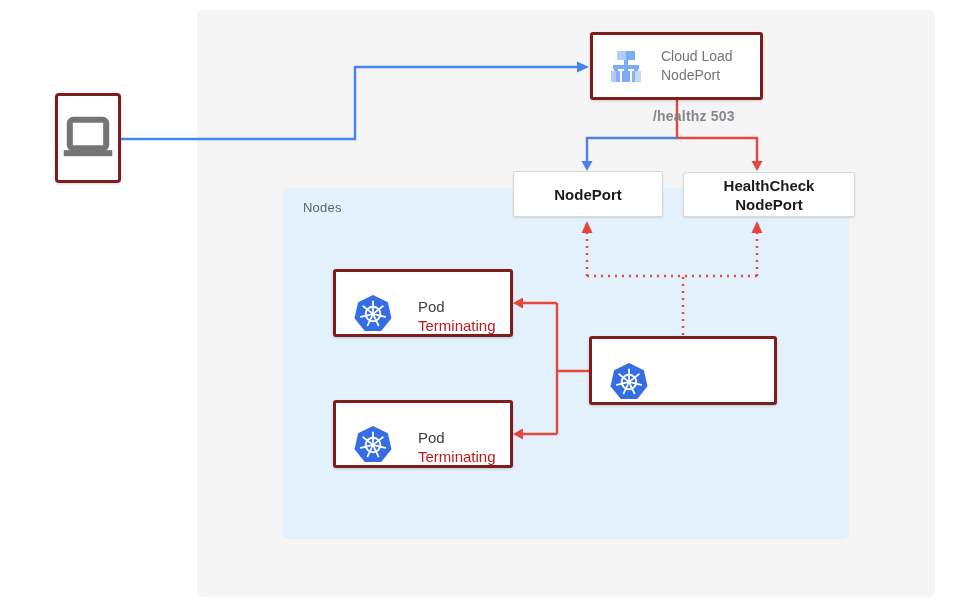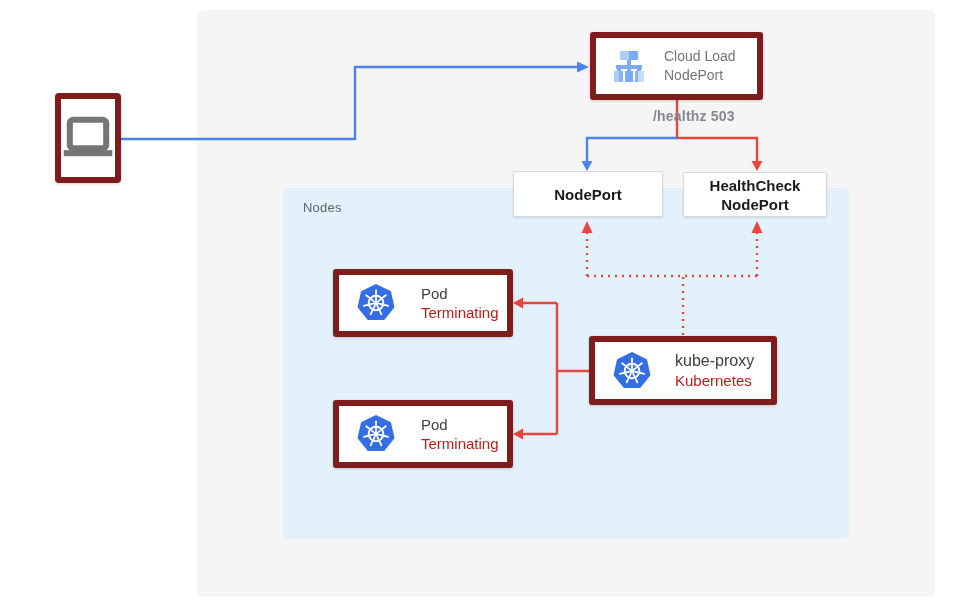--- a/index.html
+++ b/index.html
@@ -27,21 +27,21 @@
   }
   svg.connectors{
     position:absolute;left:0;top:0;z-index:2;pointer-events:none;
   }
   .connectors .line-blue{stroke:var(--traffic-blue);stroke-width:2.4;fill:none;}
   .connectors .line-red{stroke:var(--health-red);stroke-width:2.4;fill:none;}
   .connectors .dotted{stroke-dasharray:2 5;}
   .connectors .fill-blue{fill:var(--traffic-blue);stroke:none;}
   .connectors .fill-red{fill:var(--health-red);stroke:none;}
   .card{
-    position:absolute;background:#fff;border:6px solid #7f1d1d;border-radius:3px;
+    position:absolute;background:#fff;border:3px solid #7f1d1d;border-radius:3px;
     box-shadow:0 1px 3px rgba(0,0,0,.18);z-index:3;box-sizing:border-box;
   }
   .laptop-card{
     left:55px;top:93px;width:66px;height:90px;border-radius:4px;
     display:flex;align-items:center;justify-content:center;
   }
   .clb-card{
     left:590px;top:32px;width:173px;height:68px;
     display:flex;align-items:center;padding-left:13px;gap:15px;
   }
@@ -50,22 +50,22 @@
     position:absolute;left:653px;top:108px;font-size:14px;font-weight:bold;
     color:#84888d;z-index:3;letter-spacing:.2px;
   }
   .port-box{
     position:absolute;background:#fff;border:1px solid #d9d9d9;border-radius:2px;
     box-shadow:0 1px 2px rgba(0,0,0,.12);z-index:3;box-sizing:border-box;
     display:flex;flex-direction:column;align-items:center;justify-content:center;
     font-weight:bold;font-size:15px;color:#1b1b1b;text-align:center;line-height:19px;
   }
   .nodeport-box{left:513px;top:171px;width:150px;height:46px;}
-  .healthcheck-box{left:683px;top:172px;width:144px;height:45px;}
-  .node-card{display:flex;align-items:center;padding-left:16px;gap:24px;}
+  .healthcheck-box{left:683px;top:172px;width:172px;height:45px;}
+  .node-card{display:flex;align-items:flex-end;padding-left:16px;gap:24px;}
   .pod1{left:333px;top:269px;width:180px;height:68px;}
   .pod2{left:333px;top:400px;width:180px;height:68px;}
   .kubeproxy-card{left:589px;top:336px;width:188px;height:69px;gap:22px;}
   .card-title{font-size:15px;color:#3c4043;}
   .kubeproxy-card .card-title{font-size:16px;}
   .card-sub{font-size:15px;color:#b91c1c;margin-top:2px;}
   .icon-wrap{flex:0 0 auto;display:flex;align-items:center;}
 </style>
 </head>
 <body>
@@ -197,19 +197,15 @@
           <line x1="22.3" y1="18.1" x2="29.8" y2="12.3"></line>
           <line x1="22.9" y1="20.7" x2="32.2" y2="22.8"></line>
           <line x1="21.3" y1="22.8" x2="25.4" y2="31.3"></line>
           <line x1="18.7" y1="22.8" x2="14.6" y2="31.3"></line>
           <line x1="17.1" y1="20.7" x2="7.8" y2="22.8"></line>
           <line x1="17.7" y1="18.1" x2="10.2" y2="12.3"></line>
         </g>
         <circle cx="20" cy="20" r="2.4" fill="#fff"></circle>
       </svg>
     </span>
-    <div>
-      <div class="card-title">kube-proxy</div>
-      <div class="card-sub">Kubernetes</div>
-    </div>
   </div>
 
 </div>
 
 </body></html>

